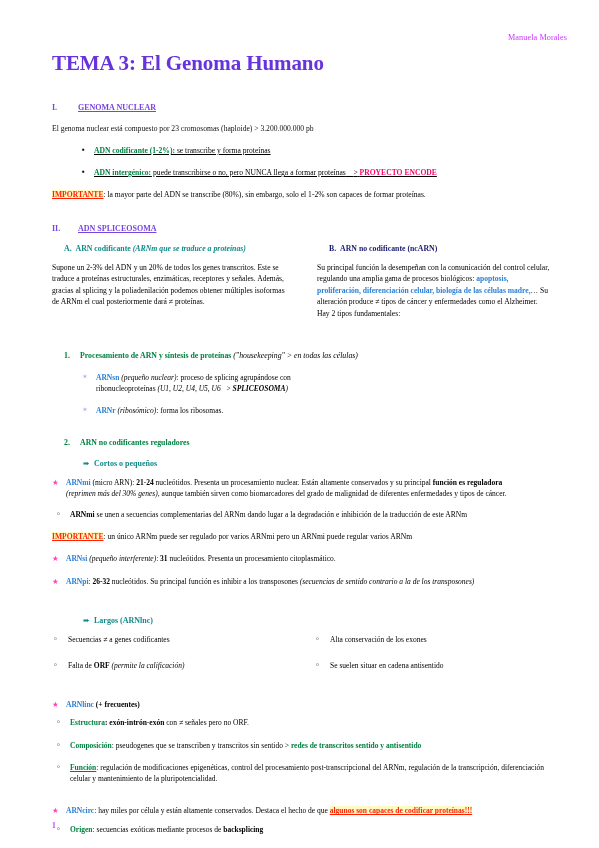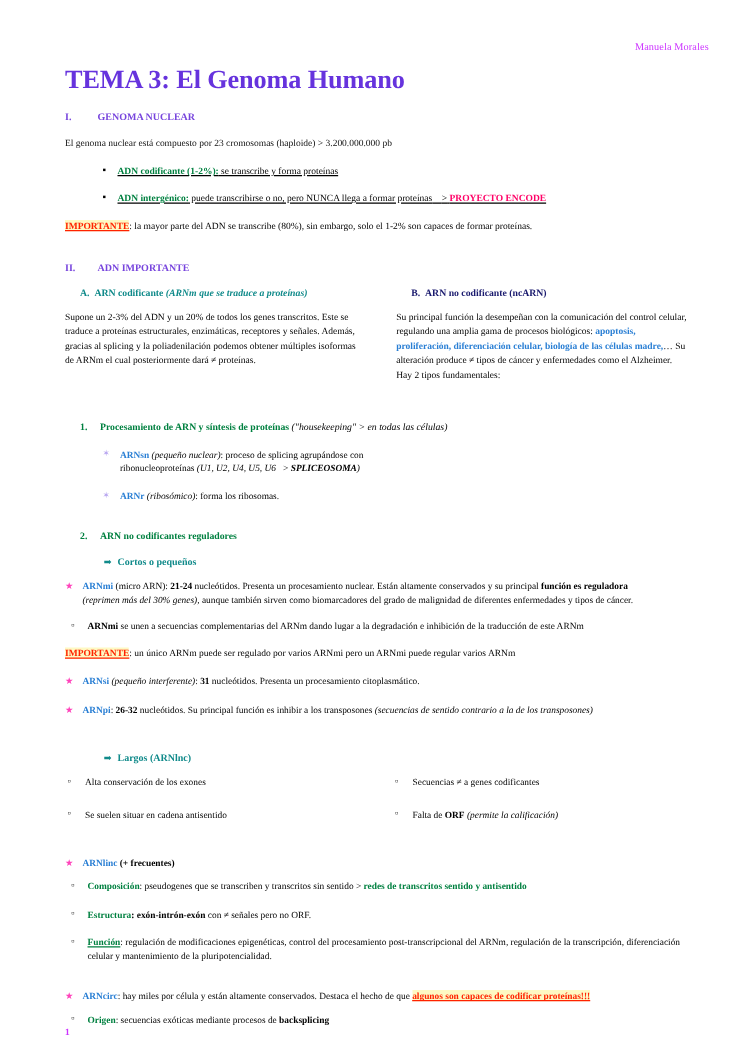--- a/index.html
+++ b/index.html
@@ -34,37 +34,38 @@
   .content {
     position: absolute;
     top: 52px;
     left: 52px;
     width: 500px;
   }
   h1.title {
     font-size: 21px;
     font-weight: bold;
     color: #6633dd;
-    margin: 0 0 14px 0;
+    margin: 0 0 28px 0;
     letter-spacing: -0.1px;
     line-height: 1.1;
   }
   .sec-head {
     font-size: 8px;
     font-weight: bold;
     color: #7744dd;
     margin: 0 0 11px 0;
     display: flex;
     gap: 0;
   }
   .sec-head .num {
     width: 26px;
     text-decoration: none;
   }
   .sec-head .txt {
+    text-decoration: underline;
   }
   p.body {
     font-size: 7.6px;
     margin: 0 0 11px 0;
     line-height: 1.45;
     color: #111;
   }
   ul.sq {
     list-style: none;
     margin: 0 0 9px 0;
@@ -278,21 +279,21 @@
     </ul>
 
     <p class="important">
       <span class="hl-red">IMPORTANTE</span><span>: la mayor parte del ADN se transcribe (80%), sin embargo, solo el 1-2% son capaces de formar proteínas.</span>
     </p>
 
     <div style="height:13px"></div>
 
     <div class="sec-head">
       <span class="num">II.</span>
-      <span class="txt">ADN IMPORTANTE</span>
+      <span class="txt">ADN SPLICEOSOMA</span>
     </div>
 
 
     <div class="two-col">
       <div class="col">
         <div class="sub-head">
           <span>A.</span>&nbsp;&nbsp;<span>ARN codificante</span>
           <span class="i">(ARNm que se traduce a proteínas)</span>
         </div>
         <p class="colbody">Supone un 2-3% del ADN y un 20% de todos los genes transcritos. Este se traduce a proteínas estructurales, enzimáticas, receptores y señales. Además, gracias al splicing y la poliadenilación podemos obtener múltiples isoformas de ARNm el cual posteriormente dará ≠ proteínas.</p>
@@ -368,50 +369,50 @@
       </li>
     </ul>
 
     <div style="height:18px"></div>
 
     <div class="arrowhead">Largos (ARNlnc)</div>
 
     <div class="grid2">
       <div class="g">
         <ul class="dash">
-          <li>Alta conservación de los exones</li>
-          <li>Se suelen situar en cadena antisentido</li>
-        </ul>
-      </div>
-      <div class="g">
-        <ul class="dash">
           <li>Secuencias ≠ a genes codificantes</li>
           <li>
             <span>Falta de </span><span class="b">ORF</span><span class="i"> (permite la calificación)</span>
           </li>
         </ul>
       </div>
+      <div class="g">
+        <ul class="dash">
+          <li>Alta conservación de los exones</li>
+          <li>Se suelen situar en cadena antisentido</li>
+        </ul>
+      </div>
     </div>
 
     <div style="height:14px"></div>
 
     <ul class="pinkstar">
       <li>
         <span class="blueb">ARNlinc</span><span class="b"> (+ frecuentes)</span>
       </li>
     </ul>
 
     <ul class="dash sub indent1" style="margin-top:-4px">
       <li>
+        <span class="greenb">Estructura</span><span class="b">: exón-intrón-exón</span><span> con ≠ señales pero no ORF.</span>
+      </li>
+      <li>
         <span class="greenb">Composición</span><span>: pseudogenes que se transcriben y transcritos sin sentido      &gt; </span><span class="greenb">redes de transcritos sentido y antisentido</span>
       </li>
       <li>
-        <span class="greenb">Estructura</span><span class="b">: exón-intrón-exón</span><span> con ≠ señales pero no ORF.</span>
-      </li>
-      <li>
         <span class="greenb ul">Función</span><span>: regulación de modificaciones epigenéticas, control del procesamiento post-transcripcional del ARNm, regulación de la transcripción, diferenciación celular y mantenimiento de la pluripotencialidad.</span>
       </li>
     </ul>
 
     <div style="height:10px"></div>
 
     <ul class="pinkstar">
       <li>
         <span class="blueb">ARNcirc</span><span>: hay miles por célula y están altamente conservados. Destaca el hecho de que </span><span class="hl-red">algunos son capaces de codificar proteínas!!!</span>
       </li>

